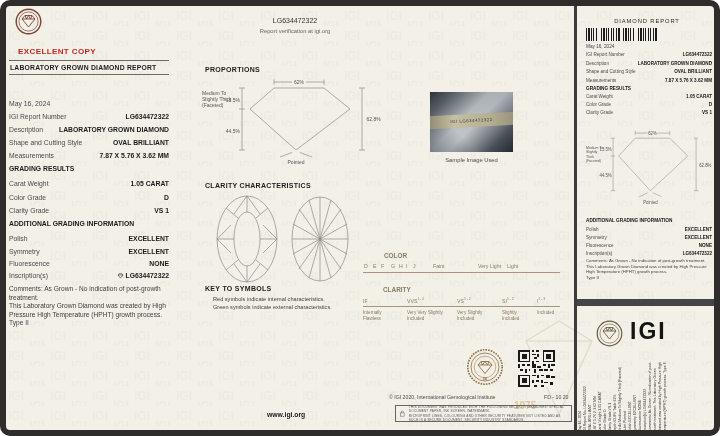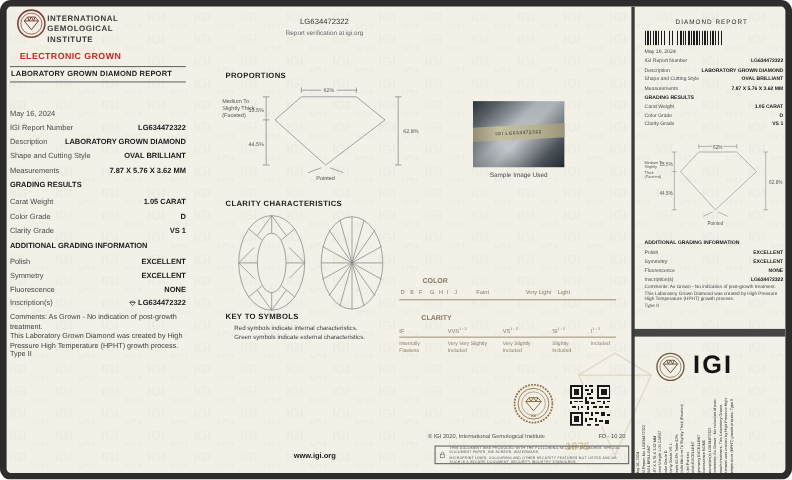--- a/index.html
+++ b/index.html
@@ -78,26 +78,21 @@
     <polygon points="520,335 553,315 586,335 553,408" fill="none" stroke="#ded7c4" stroke-width="1.2" opacity="0.9"></polygon>
     <line x1="520" y1="335" x2="586" y2="335" stroke="#ded7c4" stroke-width="1"></line>
     <text x="508" y="403" font-size="10" font-weight="bold" fill="#d8c79c">1975</text>
   </svg>
 
   <svg class="lyr" style="left:9px;top:2px;" width="27" height="27" viewBox="0 0 27 27">
     <circle cx="13.5" cy="13.5" r="12.3" fill="none" stroke="#7c4237" stroke-width="1.4"></circle>
     <circle cx="13.5" cy="13.5" r="9.6" fill="none" stroke="#7c4237" stroke-width=".7"></circle>
     <path d="M7,11 L10,7.5 H17 L20,11 L13.5,19 Z M7,11 H20 M10,7.5 L11.5,11 L13.5,7.5 L15.5,11 L17,7.5" fill="none" stroke="#7c4237" stroke-width=".9"></path>
   </svg>
-  <div class="lyr orgname" style="left:37px;top:6px;">
-    <div>INTERNATIONAL</div>
-    <div>GEMOLOGICAL</div>
-    <div>INSTITUTE</div>
-  </div>
-  <div class="lyr ecopy" style="left:12px;top:41px;">ELECTRONIC GROWN</div>
+  <div class="lyr ecopy" style="left:12px;top:41px;">EXCELLENT COPY</div>
   <div class="lyr rtitle" style="left:3px;top:54px;width:158px;">LABORATORY GROWN DIAMOND REPORT</div>
 
   <div class="row" style="top:94px;">
         <span>May 16, 2024</span>
       </div>
   <div class="row" style="top:107px;">
         <span>IGI Report Number</span>
         <b>LG634472322</b>
       </div>
   <div class="row" style="top:120px;">

